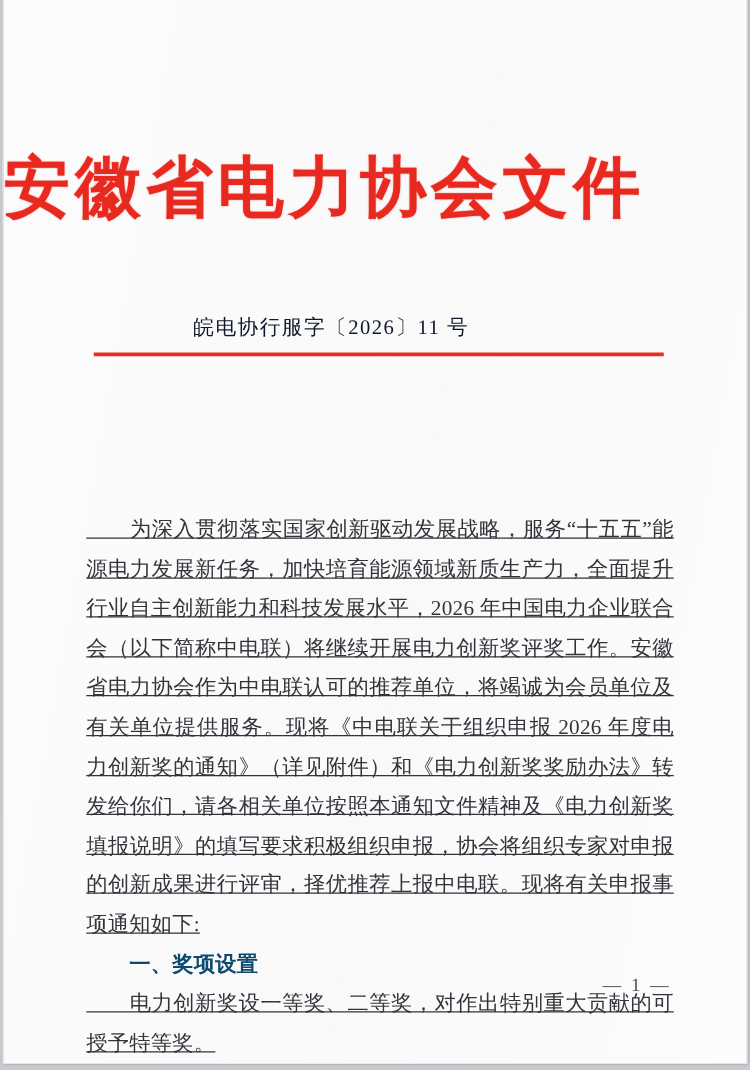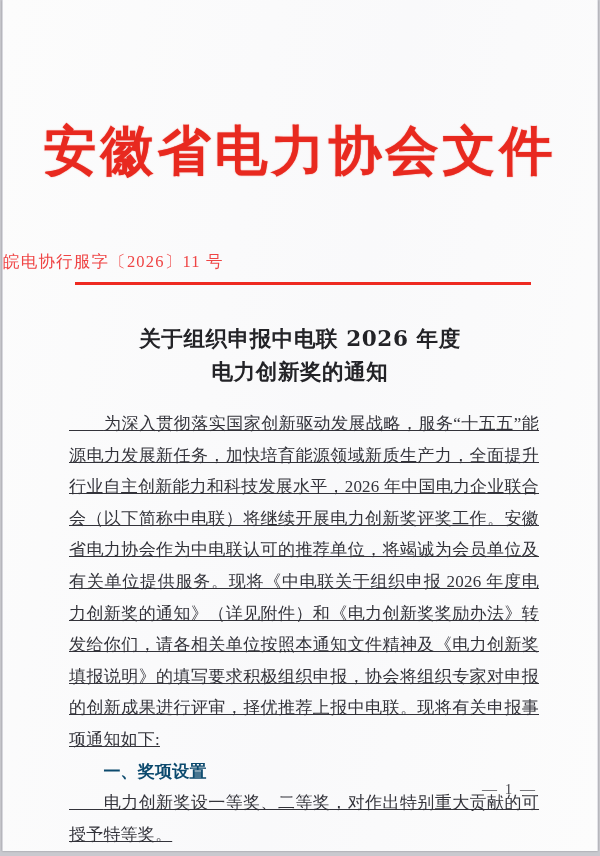--- a/index.html
+++ b/index.html
@@ -32,40 +32,41 @@
       linear-gradient(100deg, rgba(250,250,252,0) 0%, rgba(246,246,249,0.5) 55%, rgba(255,255,255,0) 100%);
     pointer-events: none;
   }
 
   
   .masthead {
     position: absolute;
     left: 0;
     top: 118px;
     width: 594px;
-    text-align: center;
+    text-align: left;
     color: #e8291f;
     font-family: "DejaVu Serif", "Liberation Serif", serif;
     font-weight: 700;
     font-size: 53px;
     line-height: 64px;
     letter-spacing: 4px;
     text-shadow: 0 0 1.2px rgba(232,41,31,0.75);
     white-space: nowrap;
   }
 
   
   .docnum {
     position: absolute;
     left: 0;
     top: 251px;
     width: 524px;
+    text-align: center;
     font-size: 16.5px;
     letter-spacing: 1.2px;
-    color: #ef4444;
+    color: #0f172a;
     white-space: nowrap;
   }
 
   
   .red-rule {
     position: absolute;
     left: 72px;
     top: 282px;
     width: 456px;
     height: 3px;
@@ -139,24 +140,20 @@
 
 <div class="page">
   <div class="paper-noise"></div>
 
   <div class="masthead">安徽省电力协会文件</div>
 
   <div class="docnum">皖电协行服字〔2026〕11 号</div>
 
   <div class="red-rule"></div>
 
-  <div class="title">
-    <span class="title-line">关于组织申报中电联 2026 年度</span>
-    <span class="title-line">电力创新奖的通知</span>
-  </div>
 
   <div class="body">
 
     <span class="para indent">为深入贯彻落实国家创新驱动发展战略，服务“十五五”能源电力发展新任务，加快培育能源领域新质生产力，全面提升行业自主创新能力和科技发展水平，2026 年中国电力企业联合会（以下简称中电联）将继续开展电力创新奖评奖工作。安徽省电力协会作为中电联认可的推荐单位，将竭诚为会员单位及有关单位提供服务。现将《中电联关于组织申报 2026 年度电力创新奖的通知》（详见附件）和《电力创新奖奖励办法》转发给你们，请各相关单位按照本通知文件精神及《电力创新奖填报说明》的填写要求积极组织申报，协会将组织专家对申报的创新成果进行评审，择优推荐上报中电联。现将有关申报事项通知如下:</span>
 
     <span class="section-heading">一、奖项设置</span>
 
     <span class="para indent">电力创新奖设一等奖、二等奖，对作出特别重大贡献的可授予特等奖。</span>
   </div>
 

